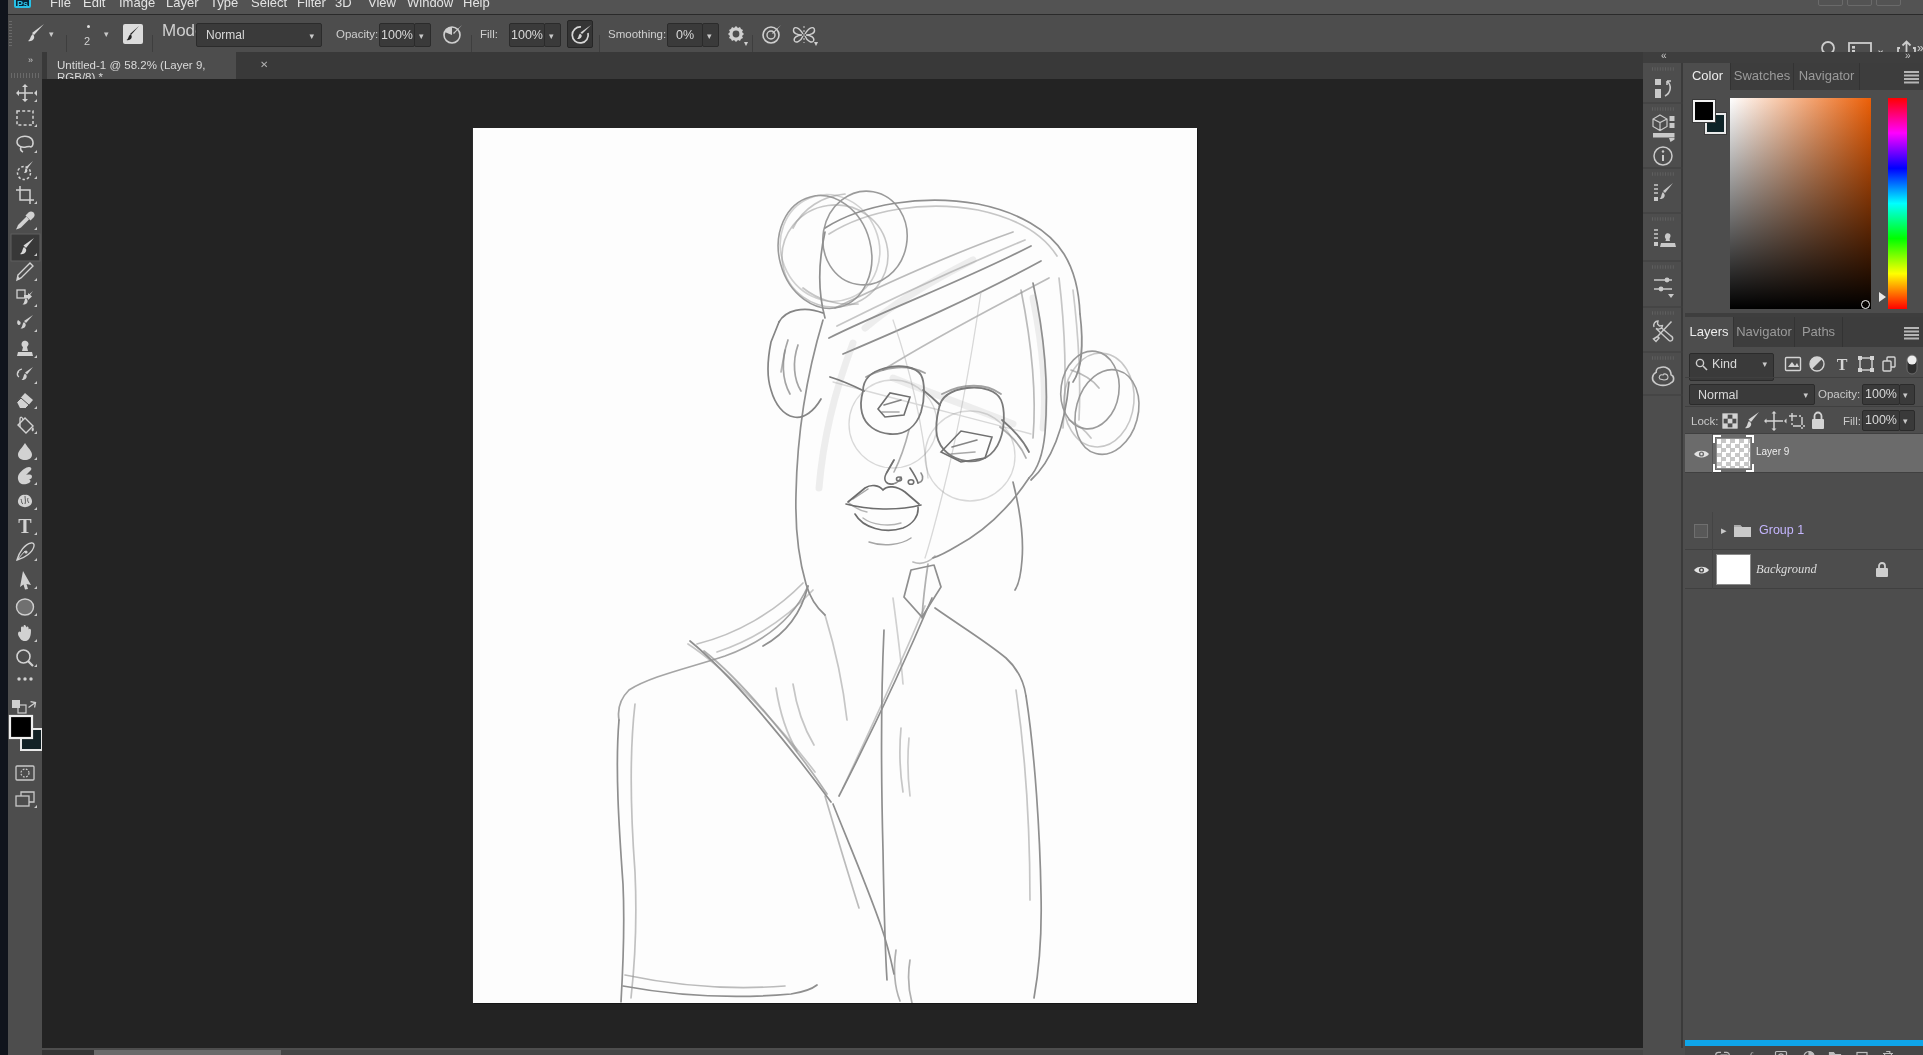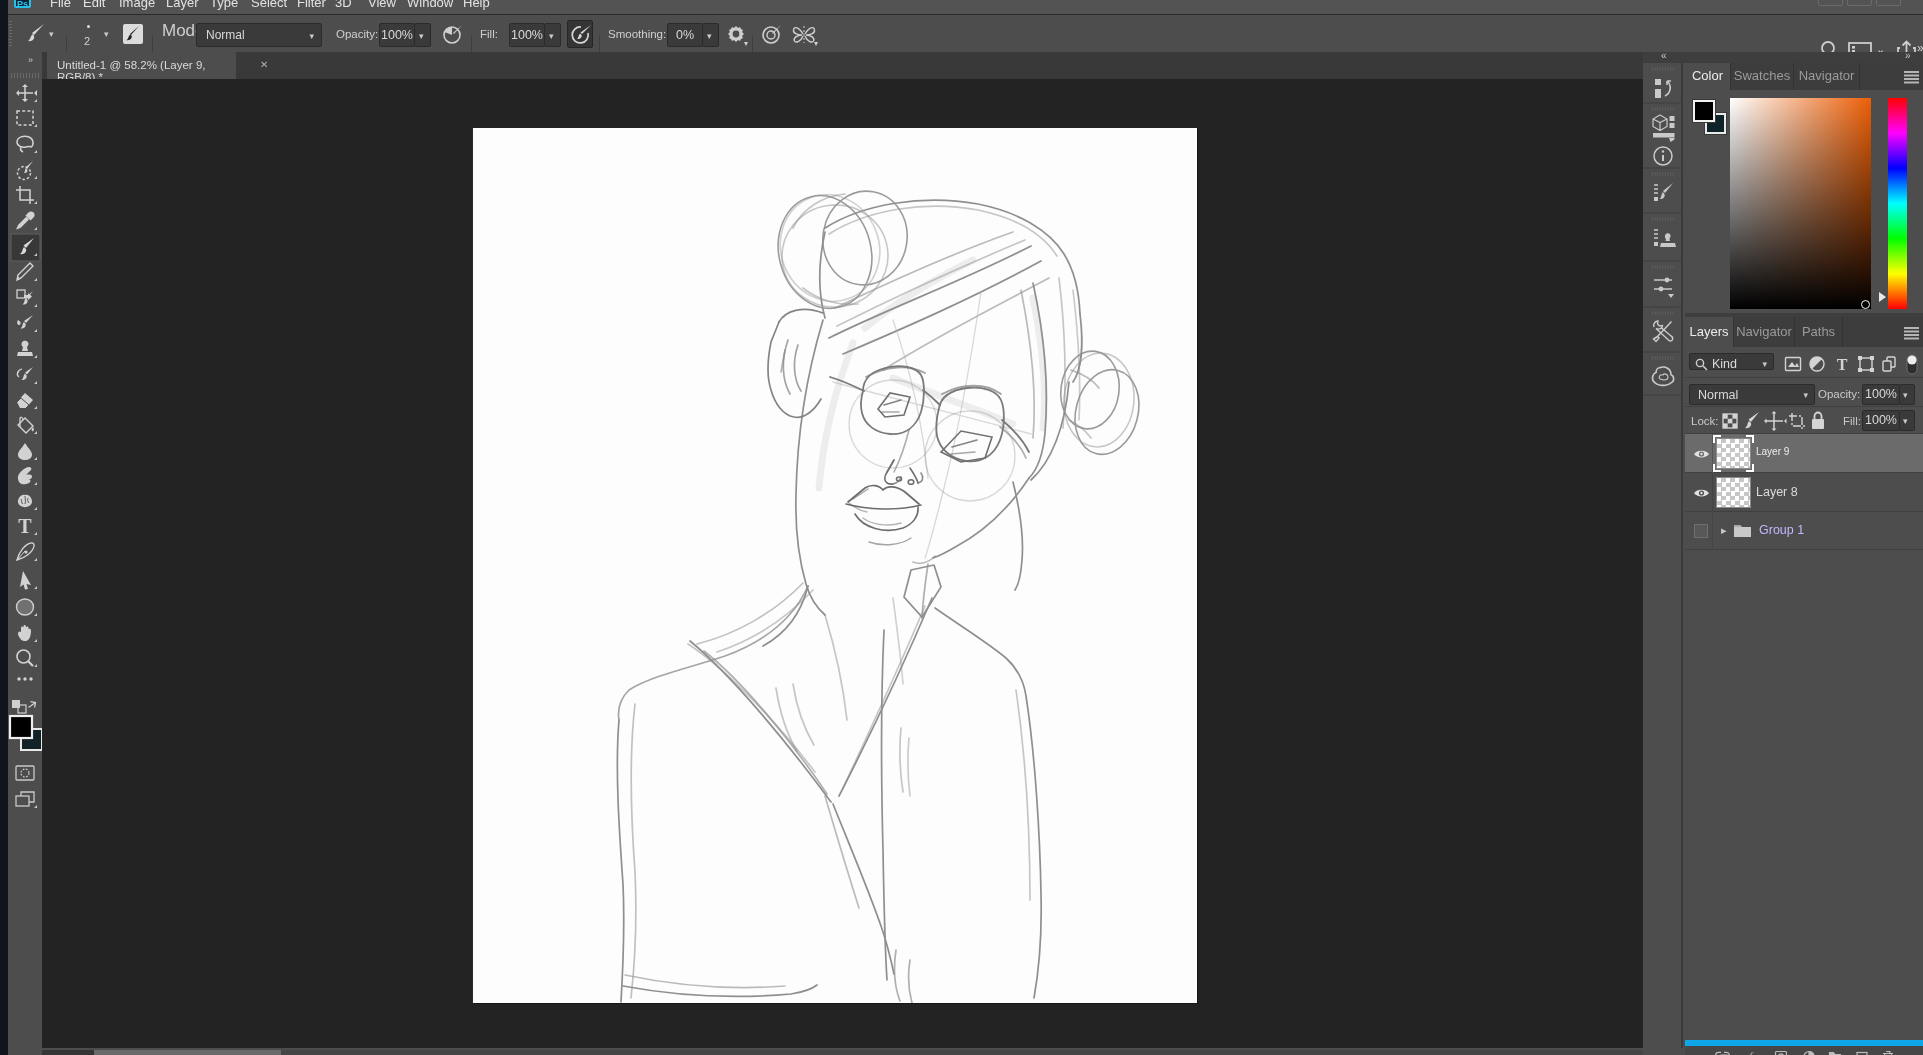--- a/index.html
+++ b/index.html
@@ -520,21 +520,21 @@
   <div class="abs" style="left:42px;top:261px;width:238px;height:4px;background:#3e3e3e"></div>
 
   <div class="abs" style="left:42px;top:265px;width:238px;height:30px;background:#3d3d3d">
     <div class="abs" style="left:0;top:0;width:48px;height:30px;background:#4d4d4d;color:#ececec;font-size:13px;text-align:center;line-height:29px">Layers</div>
     <div class="abs" style="left:48px;top:0;width:62px;height:30px;border-left:1px solid #333;border-right:1px solid #333;color:#9b9b9b;font-size:13px;text-align:center;line-height:29px">Navigator</div>
     <div class="abs" style="left:110px;top:0;width:48px;height:30px;border-right:1px solid #333;color:#9b9b9b;font-size:13px;text-align:center;line-height:29px">Paths</div>
     <div class="abs" style="left:219px;top:10px;width:15px;height:2px;background:#b5b5b5;box-shadow:0 3.5px 0 #b5b5b5,0 7px 0 #b5b5b5,0 10.5px 0 #b5b5b5"></div>
   </div>
   <div id="layerbody" class="abs" style="left:42px;top:295px;width:238px;height:693px;background:#4d4d4d">
 
-    <div class="field" style="left:4px;top:6px;width:85px;height:17px">
+    <div class="field" style="left:4px;top:6px;width:85px;height:28px">
       <svg class="abs" style="left:5px;top:4px" width="13" height="13" viewBox="0 0 13 13">
             <circle cx="5" cy="5" r="3.6" fill="none" stroke="#cecece" stroke-width="1.4"></circle>
             <path d="M8,8 L12,12" stroke="#cecece" stroke-width="1.6"></path>
           </svg>
       <span style="position:absolute;left:22px;top:3px;font-size:12.5px">Kind</span>
           <span class="chev" style="right:6px;top:5px">▾</span>
     </div>
     <svg class="abs" style="left:96px;top:6px" width="140" height="22" viewBox="0 0 140 22">
       <g stroke="#d4d4d4" fill="none" stroke-width="1.4">
         <g transform="translate(12,11)">
@@ -622,42 +622,46 @@
             </svg>
         <div class="abs" style="left:27px;top:0;width:1px;height:39px;background:#555"></div>
         <div class="abs" style="left:31px;top:4px;width:35px;height:31px;background:repeating-conic-gradient(#c7c7c7 0% 25%,#fff 0% 50%) 0 0/9px 9px;border:1px solid #8a8a8a"></div>
         <div class="abs" style="left:28px;top:1px;width:8px;height:8px;border-left:2px solid #fff;border-top:2px solid #fff"></div>
         <div class="abs" style="left:61px;top:1px;width:8px;height:8px;border-right:2px solid #fff;border-top:2px solid #fff"></div>
         <div class="abs" style="left:28px;top:30px;width:8px;height:8px;border-left:2px solid #fff;border-bottom:2px solid #fff"></div>
         <div class="abs" style="left:61px;top:30px;width:8px;height:8px;border-right:2px solid #fff;border-bottom:2px solid #fff"></div>
         <div class="abs" style="left:71px;top:12px;font-size:10px;color:#ededed">Layer 9</div>
       </div>
 
-      <div class="abs" style="left:0;top:39px;width:238px;height:39px;border-bottom:1px solid #404040">
-        <svg class="abs" style="left:8px;top:14px" width="17" height="12" viewBox="0 0 17 12">
-              <path d="M1,6 C4,1.5 13,1.5 16,6 C13,10.5 4,10.5 1,6 Z" fill="#e2e2e2"></path>
-              <circle cx="8.5" cy="6" r="2.6" fill="#4d4d4d"></circle>
-              <circle cx="8.5" cy="6" r="1.2" fill="#e2e2e2"></circle>
-            </svg>
-        <div class="abs" style="left:27px;top:0;width:1px;height:39px;background:#444"></div>
-        <div class="abs" style="left:31px;top:4px;width:35px;height:31px;background:repeating-conic-gradient(#c7c7c7 0% 25%,#fff 0% 50%) 0 0/9px 9px;border:1px solid #8a8a8a"></div>
-        <div class="abs" style="left:71px;top:12px;font-size:12.5px;color:#dcdcdc">Layer 8</div>
-      </div>
 
       <div class="abs" style="left:0;top:78px;width:238px;height:38px;border-bottom:1px solid #404040">
         <div class="abs" style="left:9px;top:12px;width:14px;height:14px;border:1px solid #6f6f6f;background:#585858"></div>
         <div class="abs" style="left:27px;top:0;width:1px;height:38px;background:#444"></div>
         <div class="abs" style="left:36px;top:12px;color:#c9c9c9;font-size:11px">▸</div>
         <svg class="abs" style="left:48px;top:11px" width="19" height="15" viewBox="0 0 19 15">
               <path d="M1,2 L7,2 L9,4 L18,4 L18,14 L1,14 Z" fill="#c9c9c9"></path>
               <path d="M1,2 L7,2 L9,4 L1,4 Z" fill="#aaa"></path>
             </svg>
         <div class="abs" style="left:74px;top:11px;font-size:12.5px;color:#c4b5fd">Group 1</div>
       </div>
 
+      <div class="abs" style="left:0;top:116px;width:238px;height:39px;border-bottom:1px solid #404040">
+        <svg class="abs" style="left:8px;top:14px" width="17" height="12" viewBox="0 0 17 12">
+              <path d="M1,6 C4,1.5 13,1.5 16,6 C13,10.5 4,10.5 1,6 Z" fill="#e2e2e2"></path>
+              <circle cx="8.5" cy="6" r="2.6" fill="#4d4d4d"></circle>
+              <circle cx="8.5" cy="6" r="1.2" fill="#e2e2e2"></circle>
+            </svg>
+        <div class="abs" style="left:27px;top:0;width:1px;height:39px;background:#444"></div>
+        <div class="abs" style="left:31px;top:4px;width:35px;height:31px;background:#fff;border:1px solid #8a8a8a"></div>
+        <div class="abs" style="left:71px;top:12px;font-size:12.5px;color:#dcdcdc;font-style:italic;font-family:'Liberation Serif',serif">Background</div>
+        <svg class="abs" style="left:190px;top:12px" width="14" height="15" viewBox="0 0 14 15">
+              <rect x="1" y="6" width="12" height="9" rx="1" fill="#cecece"></rect>
+              <path d="M4,6 L4,4 A3,3 0 0 1 10,4 L10,6" fill="none" stroke="#cecece" stroke-width="1.8"></path>
+            </svg>
+      </div>
     </div>
   </div>
 
   <div class="abs" style="left:42px;top:988px;width:238px;height:15px;background:#464646;border-top:6px solid #0ea5e9">
     <svg width="238" height="15" viewBox="0 0 238 15" style="margin-top:4px">
       <g stroke="#bdbdbd" fill="none" stroke-width="1.2">
         <g transform="translate(39,6)">
               <path d="M-5.5,2 a2.8,2.8 0 0 1 0,-5.6 l2.5,0 M0,-3.6 l2.5,0 a2.8,2.8 0 0 1 0,5.6 l-2.5,0 M-3.5,-0.8 l7,0"></path>
             </g>
         <text x="64" y="10" font-size="11" font-style="italic" fill="#bdbdbd" stroke="none" font-family="Liberation Serif,serif">fx</text>

